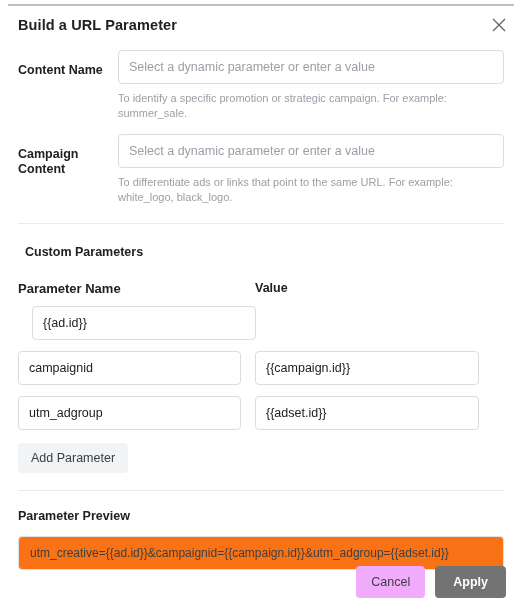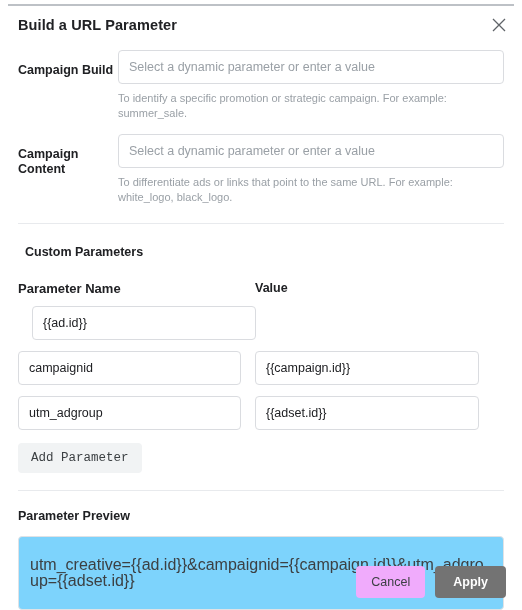--- a/index.html
+++ b/index.html
@@ -162,46 +162,46 @@
     flex: 0 0 224px;
   }
 
   .add-param-btn {
     margin: 13px 0 0 18px;
     height: 30px;
     padding: 0 13px;
     background: #f1f3f4;
     border: none;
     border-radius: 4px;
-    font-family: Liberation Mono, monospace;
+    font-family: Liberation Sans, sans-serif;
     font-size: 12.5px;
     color: #3c4043;
     cursor: pointer;
     display: inline-flex;
     align-items: center;
   }
 
   .divider-preview { margin-top: 17px; }
 
   .preview-title {
     font-size: 12.5px;
     font-weight: bold;
     color: #202124;
     padding: 18px 18px 0 18px;
   }
 
   .preview-box {
     margin: 13px 18px 0 18px;
     min-height: 30px;
     box-sizing: border-box;
-    background: #7dd3fc;
+    background: #f97316;
     border: 1px solid #e0e2e5;
     border-radius: 4px;
-    padding: 20px 11px;
-    font-size: 16px;
+    padding: 8px 11px;
+    font-size: 12px;
     line-height: 16px;
     color: #3c4043;
     word-break: break-all;
   }
 
   
   .dialog-footer {
     position: absolute;
     right: 16px;
     bottom: 12px;
@@ -243,21 +243,21 @@
     <div class="dialog-title">Build a URL Parameter</div>
     <div class="close-btn">
       <svg width="14" height="14" viewBox="0 0 14 14" aria-hidden="true">
         <path d="M1 1 L13 13 M13 1 L1 13" stroke="#5f6368" stroke-width="1.3" fill="none"></path>
       </svg>
     </div>
   </div>
 
   
   <div class="form-row row-campaign-name">
-    <div class="field-label">Campaign Build</div>
+    <div class="field-label">Content Name</div>
     <div class="field-col">
       <input class="text-input" type="text" placeholder="Select a dynamic parameter or enter a value" style="">
       <div class="helper-text">To identify a specific promotion or strategic campaign. For example: summer_sale.</div>
     </div>
   </div>
 
   
   <div class="form-row row-campaign-content">
     <div class="field-label">Campaign Content</div>
     <div class="field-col">

